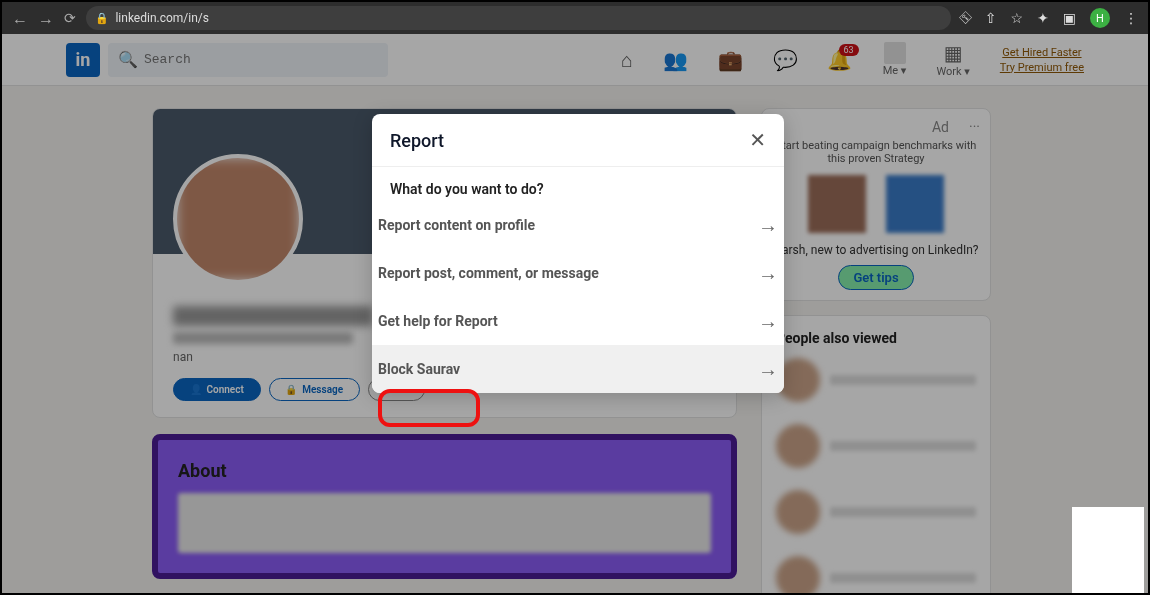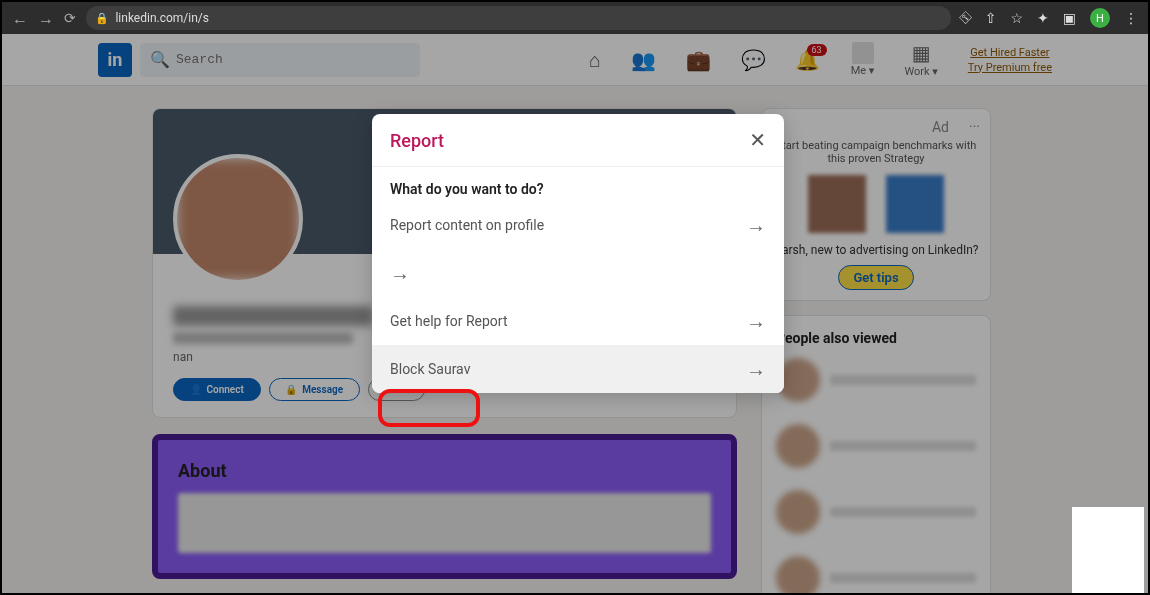--- a/index.html
+++ b/index.html
@@ -16,21 +16,21 @@
   .chrome-icon { color: #ddd; font-size: 14px; }
   .avatar-circle { width: 20px; height: 20px; border-radius: 50%; background: #3cb043; color: #fff; display: flex; align-items: center; justify-content: center; font-size: 11px; }
   .menu-dots { color: #ddd; font-size: 14px; }
   .key-icon { color: #ddd; font-size: 13px; transform: rotate(-45deg); }
   
   
   .page-wrap { position: relative; height: 561px; background: #f3f2ef; }
   .dim-overlay { position: absolute; inset: 0; background: rgba(0,0,0,0.35); z-index: 5; }
   
   
-  .li-header { height: 52px; background: #fff; border-bottom: 1px solid #e0e0e0; display: flex; align-items: center; padding: 0 96px; gap: 8px; }
+  .li-header { height: 52px; background: #fff; border-bottom: 1px solid #e0e0e0; display: flex; align-items: center; padding: 0 64px; gap: 8px; }
   .li-logo { width: 34px; height: 34px; background: #0a66c2; color: #fff; display: flex; align-items: center; justify-content: center; font-weight: bold; font-size: 18px; border-radius: 4px; }
   .li-search { flex: 0 0 280px; height: 34px; background: #eef3f8; border-radius: 4px; display: flex; align-items: center; padding: 0 10px; gap: 6px; }
   .li-search input { border: none; background: transparent; outline: none; font-size: 13px; width: 100%; font-family: Liberation Mono, monospace; }
   .li-nav { display: flex; gap: 30px; margin-left: auto; align-items: center; }
   .li-nav-item { display: flex; flex-direction: column; align-items: center; font-size: 11px; color: #666; position: relative; }
   .li-nav-icon { font-size: 20px; color: #5e5e5e; }
   .notif-badge { position: absolute; top: -4px; right: -6px; background: #cc1016; color: #fff; border-radius: 8px; font-size: 9px; padding: 1px 5px; }
   .li-me-avatar { width: 22px; height: 22px; background: #e0e0e0; border-radius: 2px; }
   .work-grid { font-size: 20px; }
   .premium-links { display: flex; flex-direction: column; font-size: 11px; gap: 2px; }
@@ -65,40 +65,40 @@
   
   
   .ad-card { background: #fff; border: 1px solid #e0e0e0; border-radius: 8px; padding: 10px; font-size: 12px; color: #555; }
   .ad-top { display: flex; justify-content: flex-end; gap: 20px; font-size: 14px; color: #888; }
   .ad-text { text-align: center; font-size: 11px; margin-top: 4px; }
   .ad-imgs { display: flex; justify-content: center; gap: 20px; margin: 10px 0; }
   .ad-img { width: 58px; height: 58px; filter: blur(2px); }
   .ad-img.a { background: #9c6e5a; }
   .ad-img.b { background: #3a7bc8; }
   .ad-cta-text { text-align: center; font-size: 12px; color: #333; margin-bottom: 8px; }
-  .ad-cta { display: block; margin: 0 auto; border: 1px solid #0a66c2; color: #0a66c2; background: #fde047; border-radius: 14px; padding: 4px 14px; font-size: 13px; font-weight: 600; cursor: pointer; }
+  .ad-cta { display: block; margin: 0 auto; border: 1px solid #0a66c2; color: #0a66c2; background: #86efac; border-radius: 14px; padding: 4px 14px; font-size: 13px; font-weight: 600; cursor: pointer; }
   
   .pav-card { background: #fff; border: 1px solid #e0e0e0; border-radius: 8px; margin-top: 14px; padding: 14px; }
   .pav-card h4 { font-size: 14px; color: #222; margin-bottom: 12px; }
   .pav-item { display: flex; gap: 10px; margin-bottom: 22px; align-items: center; }
   .pav-av { width: 44px; height: 44px; border-radius: 50%; background: #cba489; filter: blur(3px); }
   .pav-info { flex: 1; }
   .pav-line { height: 10px; background: #ddd; border-radius: 2px; filter: blur(2px); }
   
   
   .messaging { position: absolute; bottom: 0; right: 20px; width: 190px; background: #fff; border: 1px solid #e0e0e0; border-radius: 8px 8px 0 0; padding: 8px 12px; display: flex; align-items: center; gap: 8px; font-size: 13px; font-weight: 600; color: #333; z-index: 3; }
   .msg-av { width: 24px; height: 24px; background: #d4c49a; border-radius: 2px; }
   
   
   .modal { position: absolute; top: 80px; left: 370px; width: 412px; background: #fff; border-radius: 8px; z-index: 20; box-shadow: 0 4px 20px rgba(0,0,0,0.2); overflow: hidden; }
   .modal-head { display: flex; justify-content: space-between; align-items: center; padding: 14px 18px; border-bottom: 1px solid #eee; }
-  .modal-head h2 { font-size: 18px; font-weight: 500; color: #be185d; }
+  .modal-head h2 { font-size: 18px; font-weight: 500; color: #0f172a; }
   .close-btn { font-size: 20px; color: #555; cursor: pointer; background: none; border: none; }
   .modal-q { padding: 14px 18px 4px; font-size: 14px; font-weight: 600; color: #222; }
-  .modal-item { display: flex; justify-content: space-between; align-items: center; padding: 12px 18px; font-size: 14px; color: #555; cursor: pointer; }
+  .modal-item { display: flex; justify-content: space-between; align-items: center; padding: 12px 6px; font-size: 14px; color: #555; cursor: pointer; font-weight: bold; }
   .modal-item.highlighted { background: #f0f0f0; }
   .arrow-r { font-size: 20px; color: #666; }
   .red-callout { position: absolute; border: 4px solid #e11; border-radius: 12px; pointer-events: none; z-index: 25; }
   .red-callout.r1 { top: 355px; left: 376px; width: 102px; height: 38px; }
   
   
   .white-box { position: absolute; right: 4px; bottom: 2px; width: 72px; height: 86px; background: #fff; z-index: 30; }
 </style>
 </head>
 <body>
@@ -254,20 +254,21 @@
       <button class="close-btn">
         <span>✕</span>
       </button>
     </div>
     <div class="modal-q">What do you want to do?</div>
     <div class="modal-item">
       <span>Report content on profile</span>
       <span class="arrow-r">→</span>
     </div>
     <div class="modal-item">
+      <span>Report post, comment, or message</span>
       <span class="arrow-r">→</span>
     </div>
     <div class="modal-item">
       <span>Get help for Report</span>
       <span class="arrow-r">→</span>
     </div>
     <div class="modal-item highlighted">
       <span>Block Saurav</span>
       <span class="arrow-r">→</span>
     </div>

